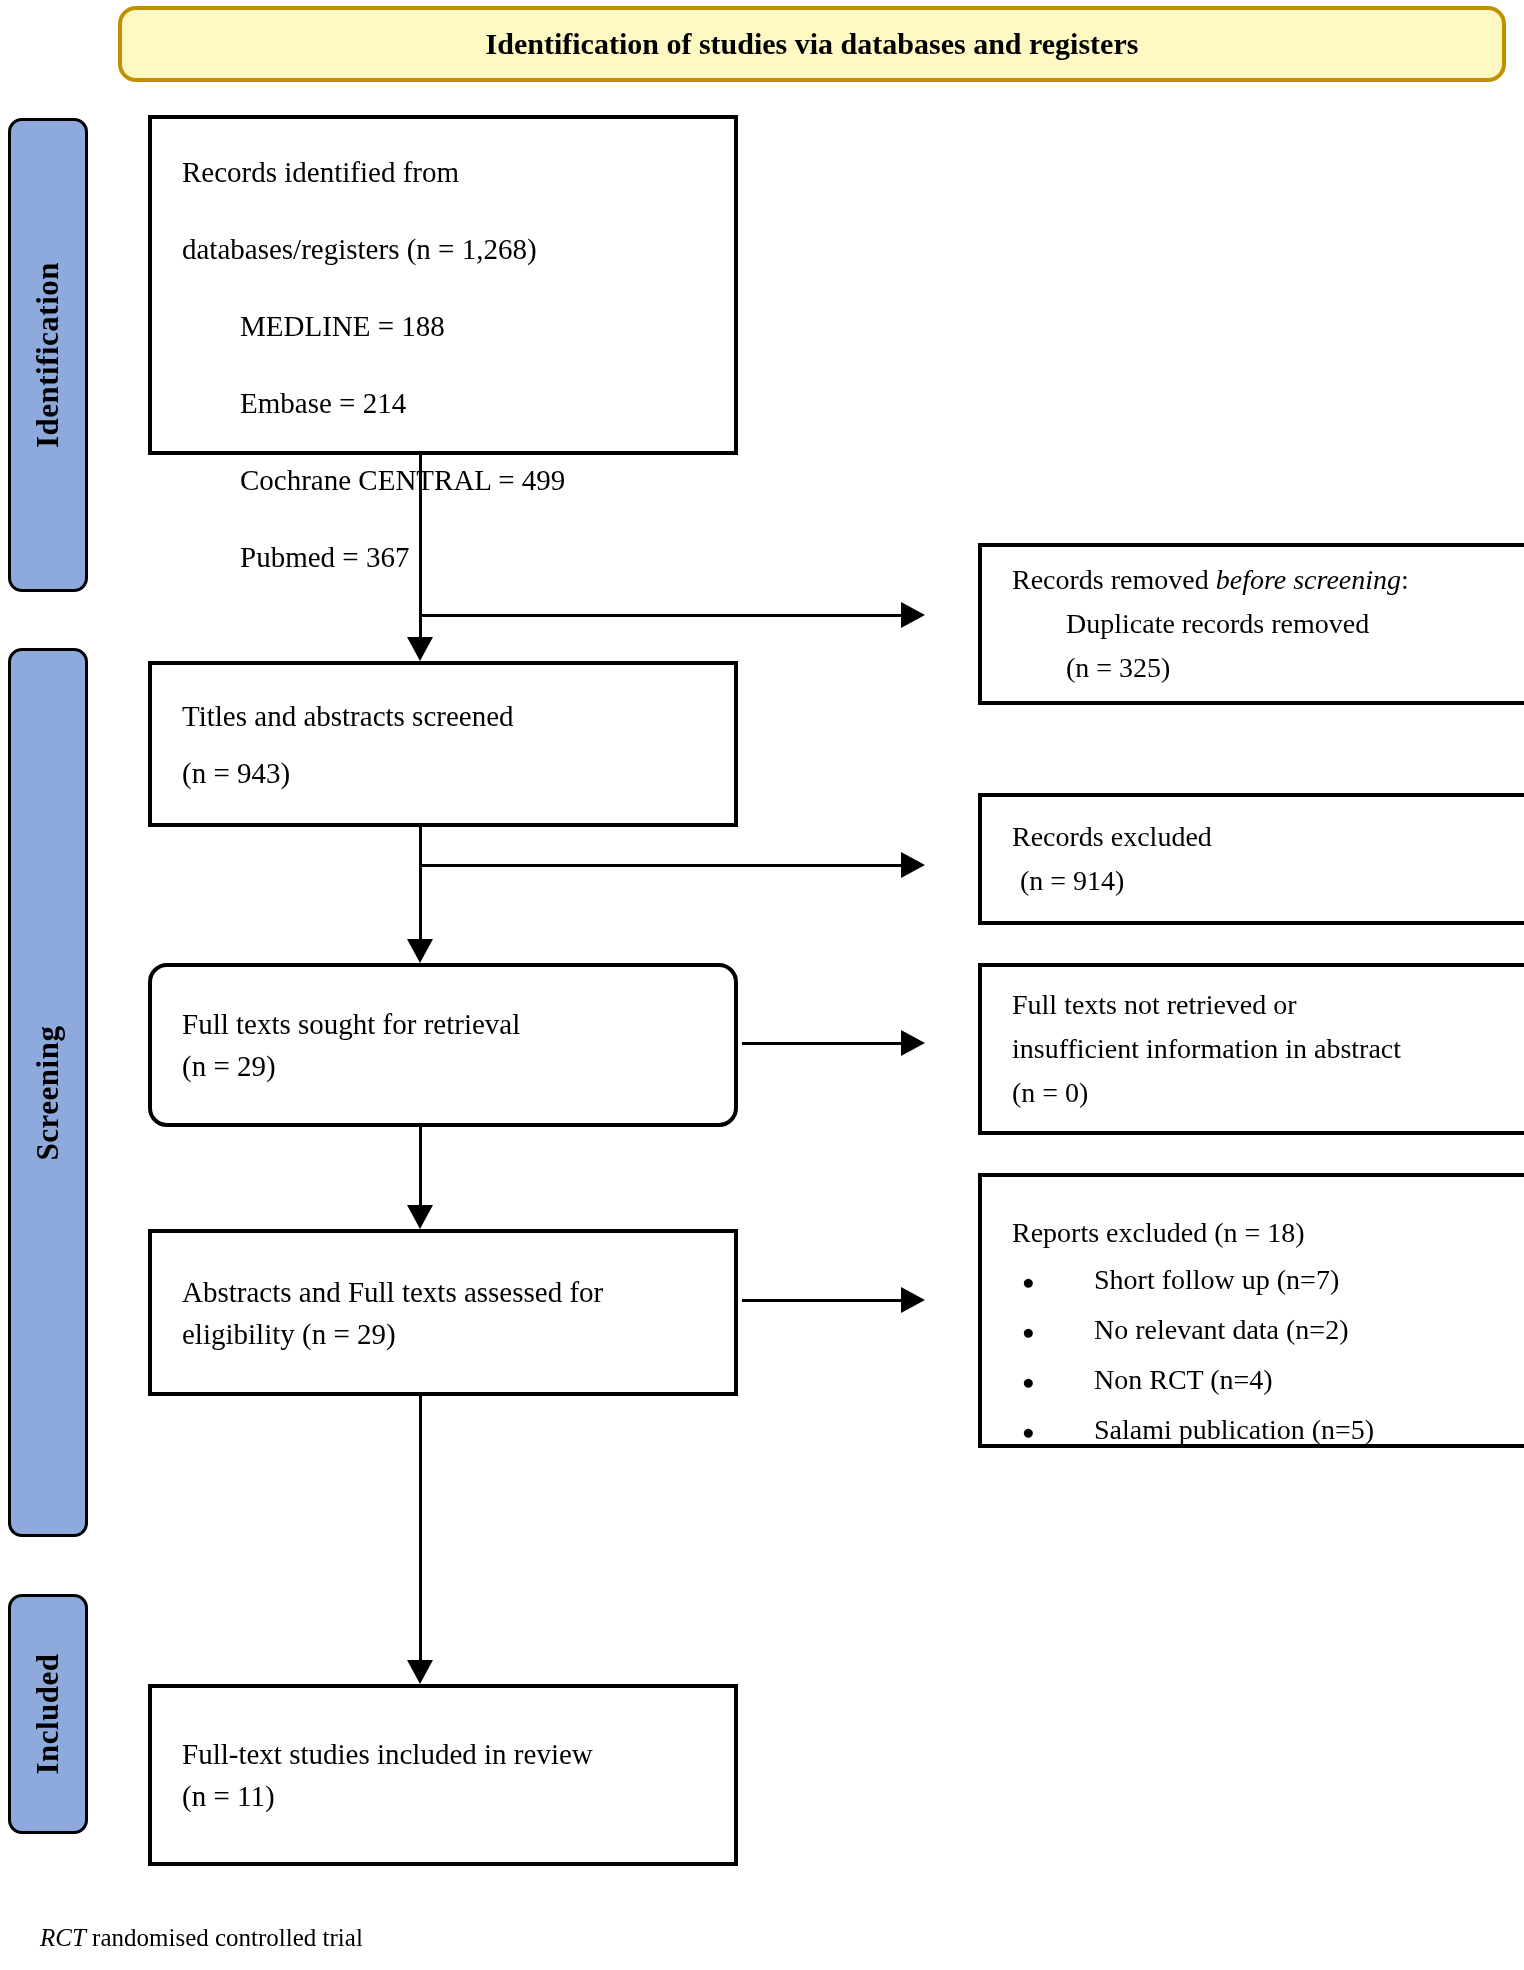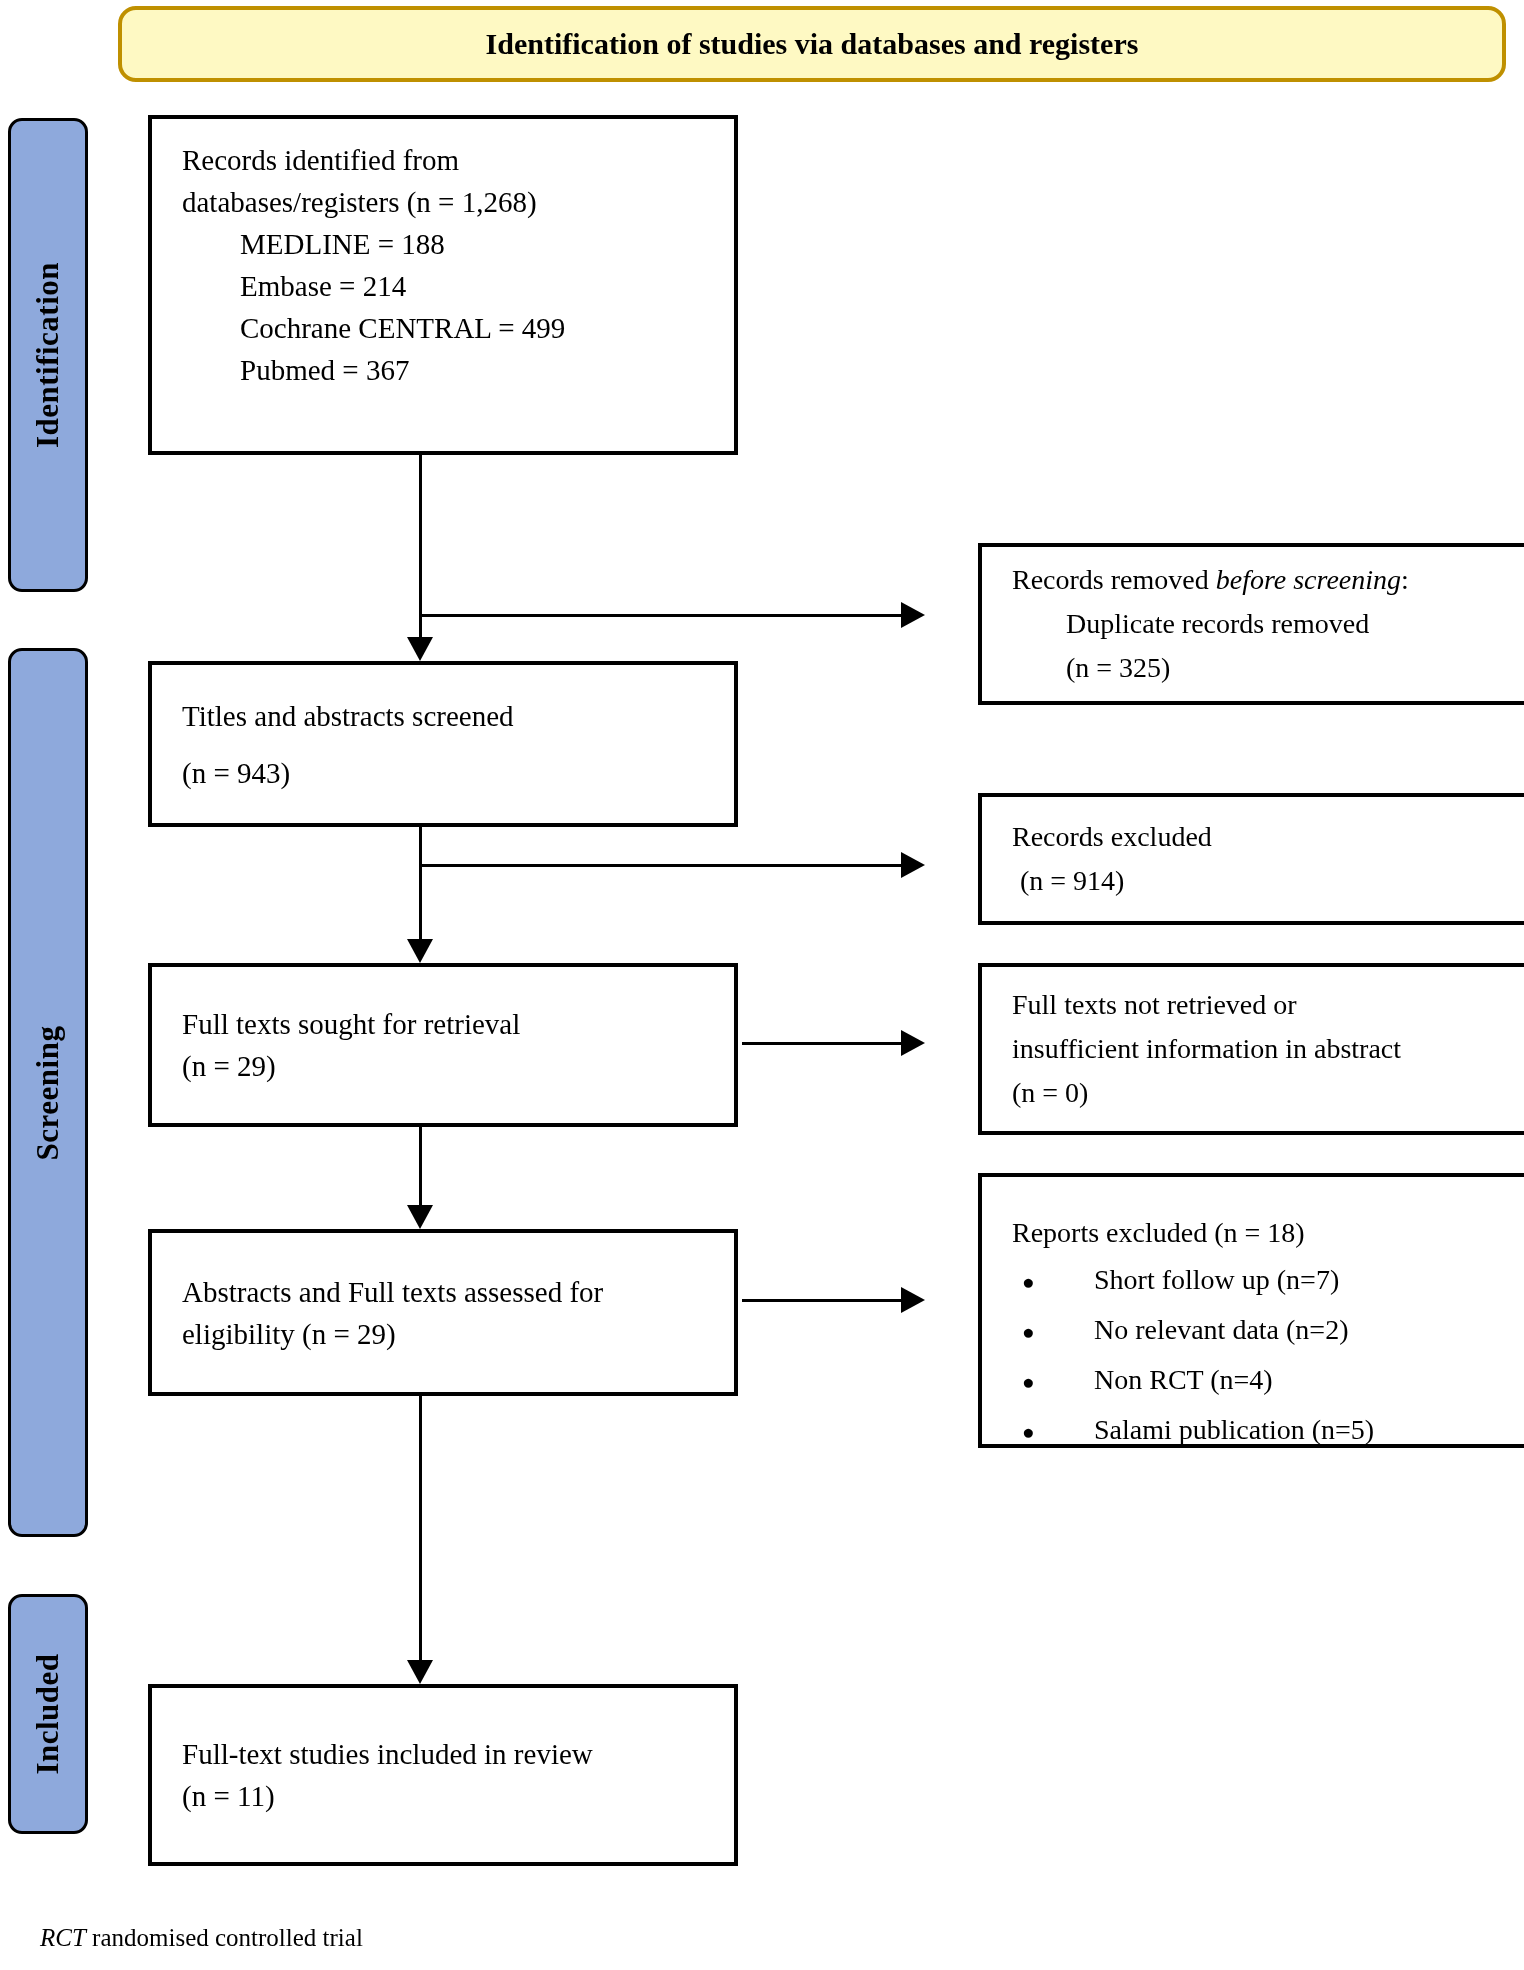--- a/index.html
+++ b/index.html
@@ -32,23 +32,23 @@
   
   .fbox{
     position:absolute;background:#fff;border:4px solid #000;
     box-sizing:border-box;font-size:29px;line-height:42px;
     display:flex;flex-direction:column;justify-content:center;
     padding:0 20px 0 30px;
   }
   .fbox.top-align{justify-content:flex-start;}
   .main-col{left:148px;width:590px;}
   .right-col{left:978px;width:585px;font-size:28px;line-height:44px;}
-  #box-records-identified{top:115px;height:340px;padding-top:20px;}
+  #box-records-identified{top:115px;height:340px;padding-top:32px;gap:35px;}
   #box-titles-screened{top:661px;height:166px;gap:15px;}
-  #box-fulltext-sought{top:963px;height:164px;}
+  #box-fulltext-sought{top:963px;height:164px;border-radius:19px;}
   #box-assessed{top:1229px;height:167px;}
   #box-included-review{top:1684px;height:182px;}
   #box-records-removed{top:543px;height:162px;}
   #box-records-excluded{top:793px;height:132px;}
   #box-not-retrieved{top:963px;height:172px;}
   #box-reports-excluded{top:1173px;height:275px;padding-top:32px;line-height:47px;}
   .indent-sm{margin-left:8px;}
   .indent-md{margin-left:54px;}
   .indent-lg{margin-left:58px;}
   .it{font-style:italic;}

